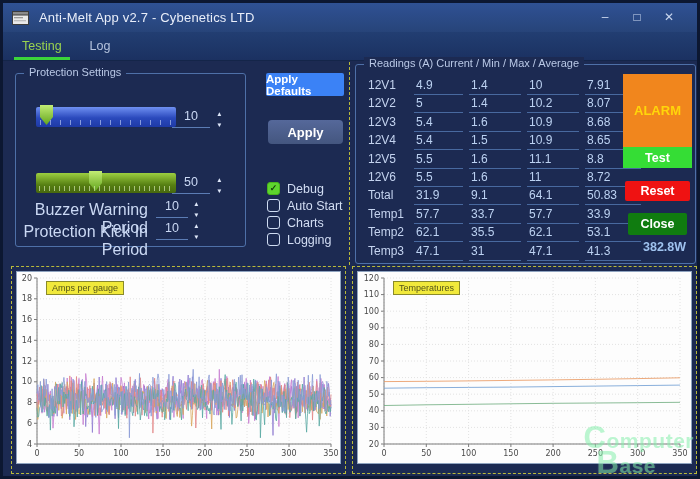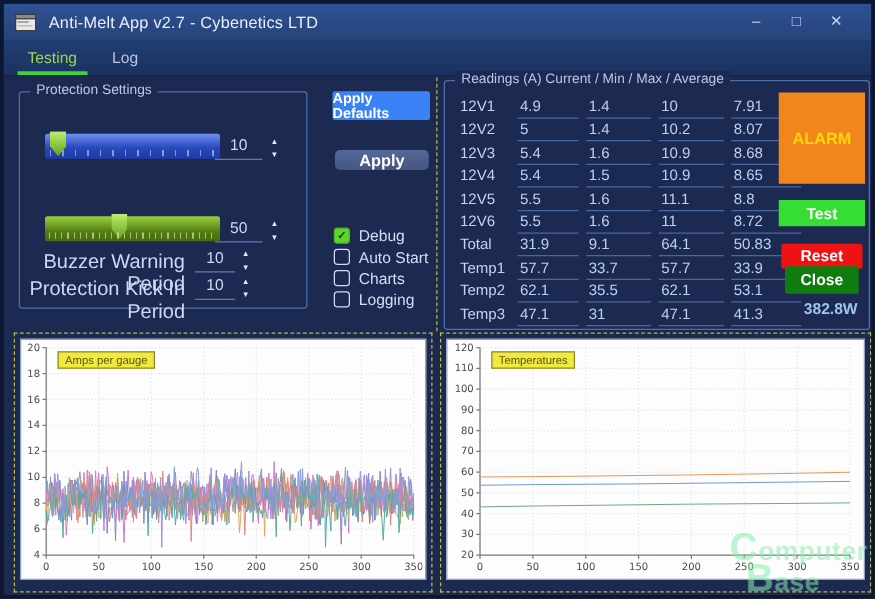--- a/index.html
+++ b/index.html
@@ -40,40 +40,40 @@
     filter:drop-shadow(0 1px 1px rgba(0,0,0,.55));cursor:grab;}
   .spin-value{position:absolute;width:38px;border-bottom:1px solid #5b7cb4;font-size:12.5px;
     color:#cbd9f4;text-align:center;padding-bottom:4px;}
   .right-label{position:absolute;text-align:right;font-size:16px;color:#cbd9f4;}
   .spinner{position:absolute;display:flex;flex-direction:column;gap:4px;align-items:center;}
   .spin-btn{font-size:7px;color:#dfe8fa;line-height:1;cursor:pointer;transform:scale(.9);}
   
   .btn{position:absolute;display:flex;align-items:center;justify-content:center;
     font-weight:bold;color:#fff;cursor:pointer;box-sizing:border-box;}
   #apply-defaults{left:263px;top:13px;width:78px;height:23px;background:#3b82f6;font-size:11.5px;border-radius:2px;}
-  #apply{left:265px;top:60px;width:75px;height:16px;background:linear-gradient(#55689a,#44567f);
+  #apply{left:265px;top:60px;width:75px;height:24px;background:linear-gradient(#55689a,#44567f);
     font-size:13px;border-radius:4px;font-weight:600;}
   #checkbox-list{position:absolute;left:264px;top:122px;}
   .cb-row{display:flex;align-items:center;height:13px;margin-bottom:4px;cursor:pointer;}
   .cb-box{width:13px;height:13px;border-radius:3px;border:1.5px solid #cfdcf2;box-sizing:border-box;
     display:flex;align-items:center;justify-content:center;flex:0 0 auto;}
   .cb-box.checked{background:#5ed42e;border-color:#49b51c;}
   .cb-box span{font-size:9px;font-weight:bold;color:#14380c;line-height:1;}
   .cb-label{font-size:12.5px;color:#d3def4;margin-left:7px;}
   
   #v-sep{position:absolute;left:346px;top:2px;height:203px;border-left:1px dashed #b9b93a;}
   
   #read-group{left:352px;top:4px;width:339px;height:198px;}
   #readings-table{position:absolute;left:12px;top:13px;}
   .t-row{display:grid;grid-template-columns:40px 49px 52px 52px 56px;column-gap:6px;height:18.4px;}
   .t-label{font-size:12px;color:#c4d3ef;}
   .t-val{font-size:12px;color:#bcd2f2;border-bottom:1px solid #48699f;padding:0 2px 2px 2px;height:14px;}
   #alarm-btn{left:267px;top:9px;width:69px;height:73px;background:#f1861d;color:#ffd60a;font-size:13px;}
-  #test-btn{left:267px;top:95px;width:69px;height:21px;background:#35dd35;font-size:12.5px;}
-  #reset-btn{left:269px;top:116px;width:65px;height:20px;background:#ef1212;font-size:12.5px;border-radius:2px;margin-top:14px;}
+  #test-btn{left:267px;top:82px;width:69px;height:21px;background:#35dd35;font-size:12.5px;}
+  #reset-btn{left:269px;top:116px;width:65px;height:20px;background:#ef1212;font-size:12.5px;border-radius:2px;}
   #close-btn{left:272px;top:148px;width:59px;height:22px;background:#107c10;font-size:12.5px;border-radius:2px;}
   #power-val{position:absolute;left:287px;top:175px;width:44px;overflow:hidden;white-space:nowrap;
     color:#9fc2ee;font-weight:bold;font-size:12.5px;}
   
   .chart-box{position:absolute;top:206px;height:206px;border:1px dashed #b9b93a;}
   #chart-left-box{left:8px;width:333px;}
   #chart-right-box{left:349px;width:343px;}
   .chart-white{position:absolute;left:4px;top:4px;right:4px;height:191px;background:#fdfdfd;
     border:1px solid #8fa3bf;}
   .chart-tag{position:absolute;background:#f1e93b;border:1px solid #8a8a2a;color:#55551a;

